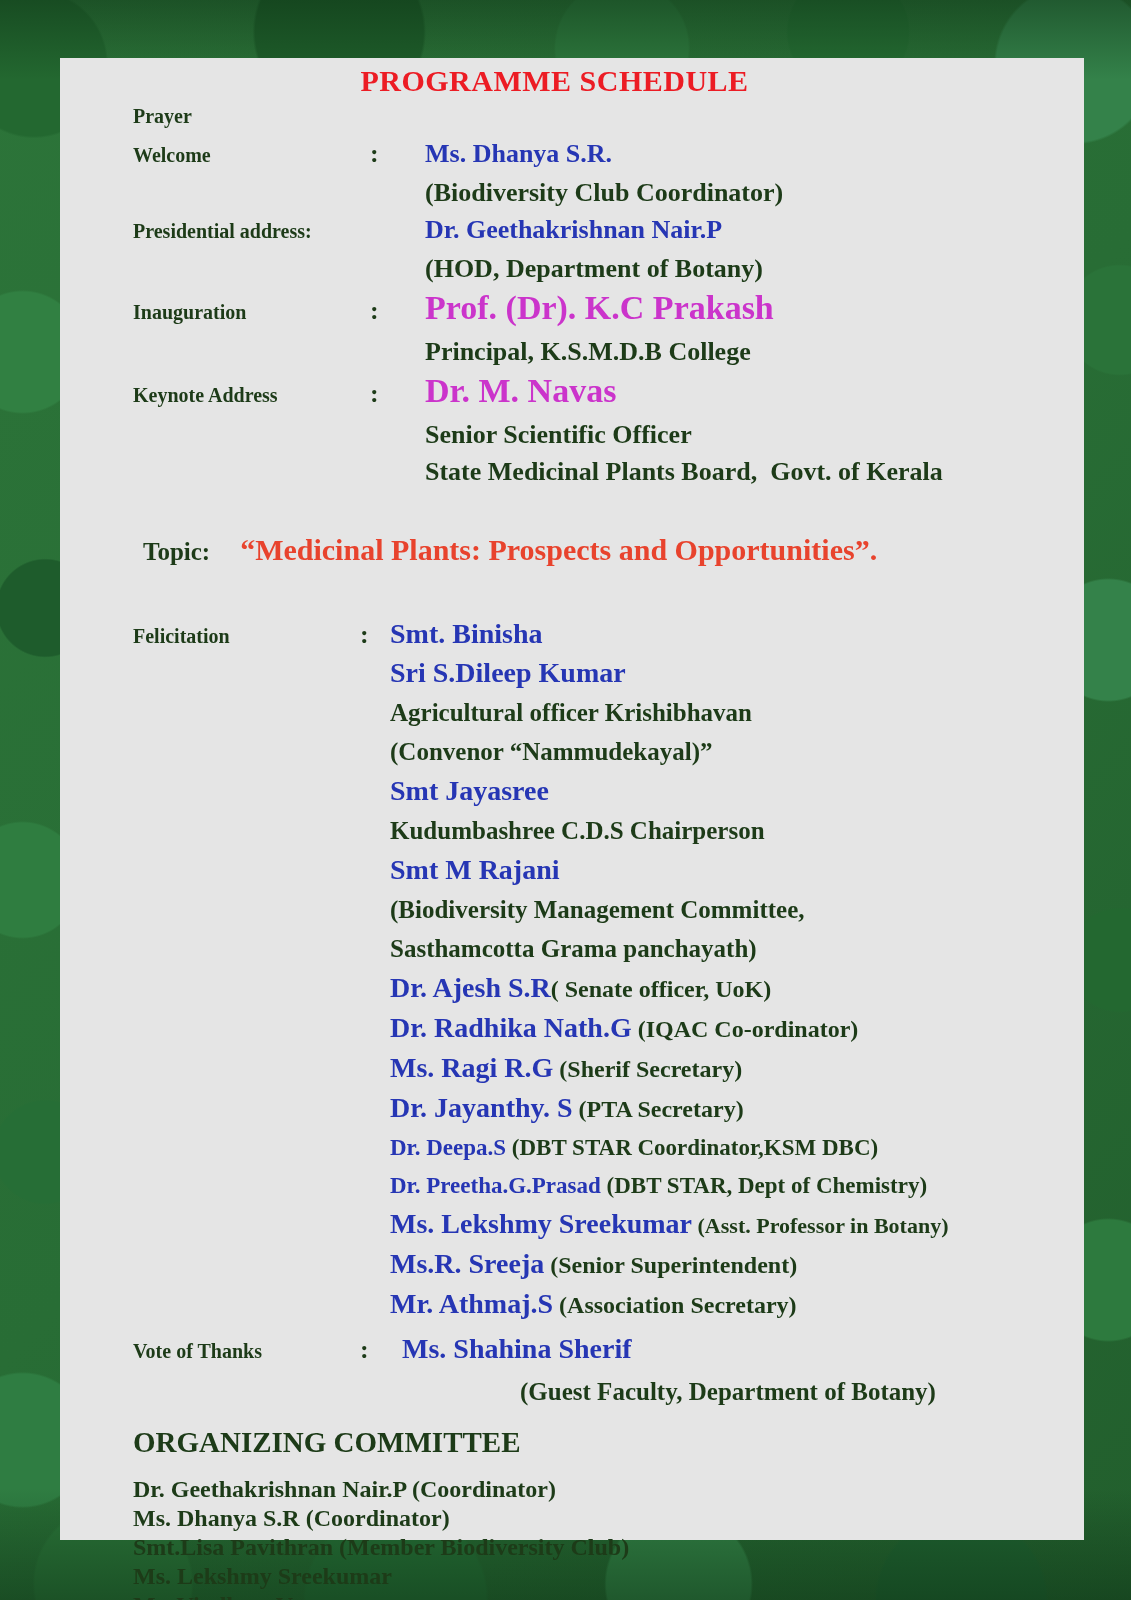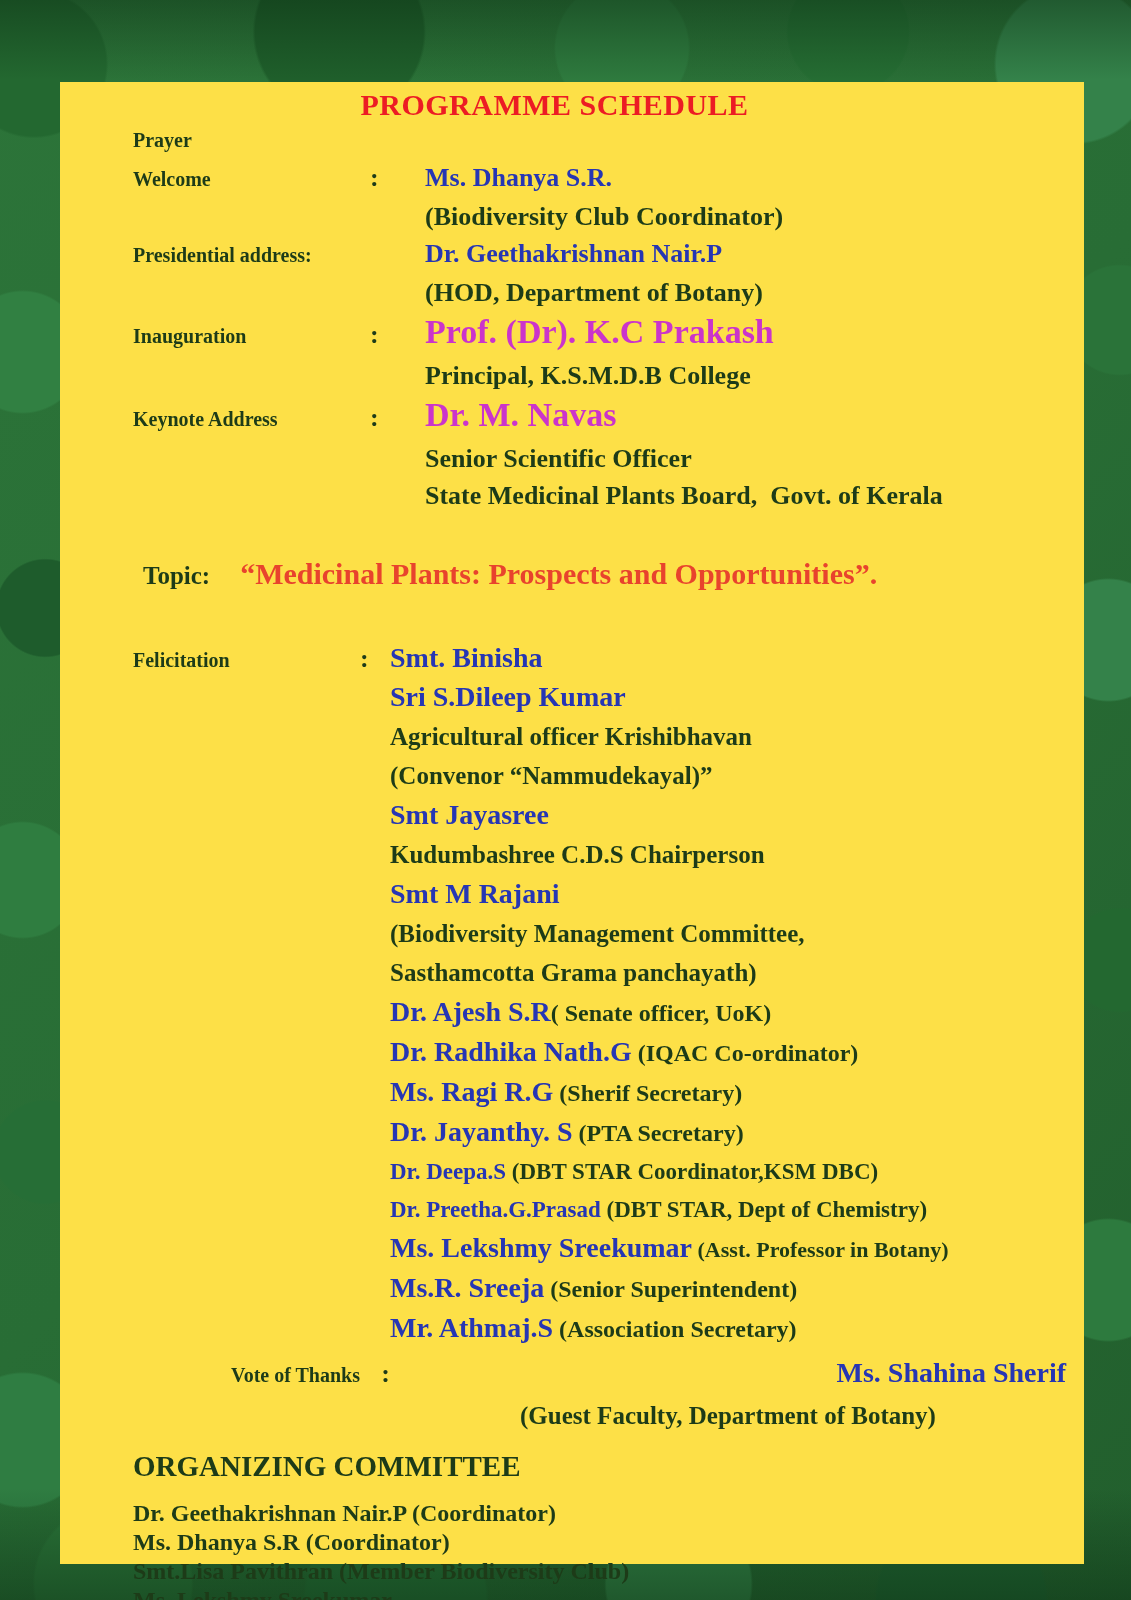--- a/index.html
+++ b/index.html
@@ -28,21 +28,21 @@
       radial-gradient(circle 85px at 99% 60%, #236830 0 60%, rgba(0,0,0,0) 62%),
       radial-gradient(circle 100px at 98% 80%, #2d7a3e 0 60%, rgba(0,0,0,0) 62%),
       radial-gradient(circle 130px at 10% 99%, #2a7338 0 60%, rgba(0,0,0,0) 62%),
       radial-gradient(circle 150px at 35% 100%, #256d35 0 60%, rgba(0,0,0,0) 62%),
       radial-gradient(circle 120px at 60% 99%, #317f44 0 60%, rgba(0,0,0,0) 62%),
       radial-gradient(circle 140px at 85% 100%, #1f6130 0 60%, rgba(0,0,0,0) 62%),
       linear-gradient(135deg,#2c7439 0%,#286d35 50%,#225f2d 100%);
   }
   .card{
     position:absolute;left:60px;top:58px;width:1024px;height:1482px;
-    background:#fde047;box-sizing:border-box;padding:6px 18px 0 73px;margin-top:24px;
+    background:#e5e5e5;box-sizing:border-box;padding:6px 18px 0 73px;
   }
   .title{
     font-size:30px;line-height:34px;color:#ec1c24;text-align:center;
     position:relative;left:-45px;letter-spacing:.5px;
   }
   .magenta{color:#cb34cb;}
 
   .prow{display:grid;grid-template-columns:237px 55px 1fr;line-height:37px;align-items:baseline;}
   .prow.wide{grid-template-columns:292px 1fr;}
   .prow.tall{line-height:42px;}
@@ -59,21 +59,21 @@
 
   .frow{display:grid;grid-template-columns:227px 30px 1fr;line-height:37px;align-items:baseline;margin-top:40px;}
   .fline{margin-left:257px;line-height:36px;}
   .fname{font-size:28px;color:#2636b4;}
   .fdesc{font-size:25px;color:#1d3b18;}
   .idesc{font-size:24px;color:#1d3b18;}
   .fline.small .fname{font-size:23px;}
   .fline.small .idesc{font-size:23px;}
   .fline.tinydesc .idesc{font-size:22px;}
 
-  .frow.vote{margin-top:2px;line-height:41px;text-align:right;}
+  .frow.vote{margin-top:2px;line-height:41px;}
   .frow.vote .fname{padding-left:12px;}
   .fline.guest{line-height:40px;text-align:center;}
 
   .org-heading{font-size:29px;line-height:38px;color:#1d3b18;margin-top:8px;}
   .org-list{margin-top:14px;}
   .org-item{font-size:24px;line-height:29px;color:#1d3b18;}
 </style>
 </head>
 <body>
 

